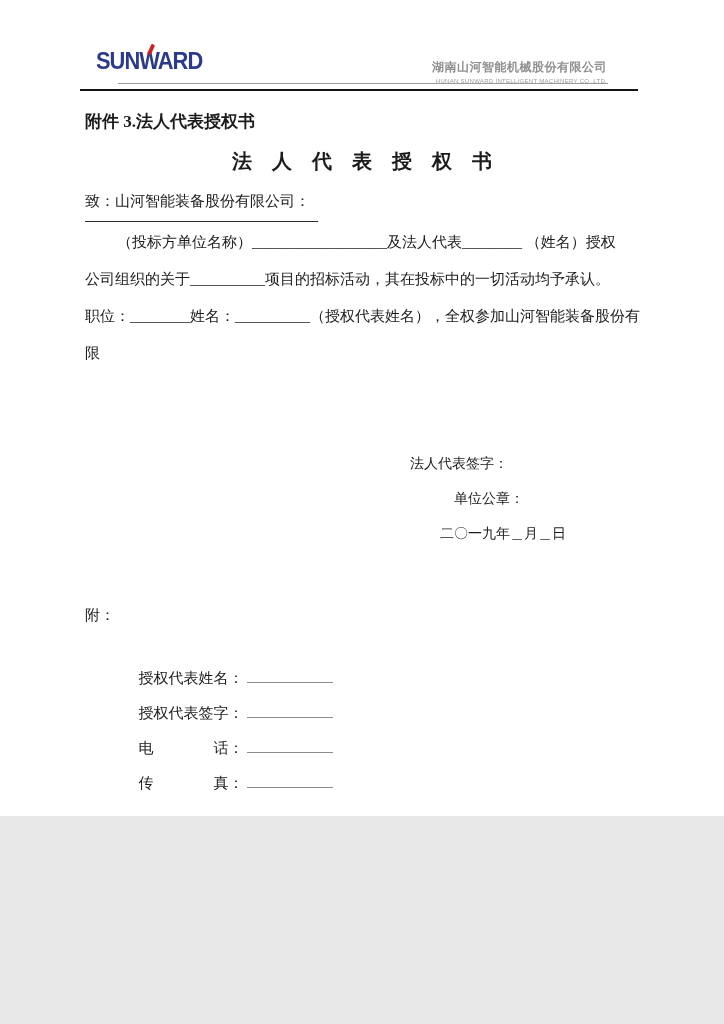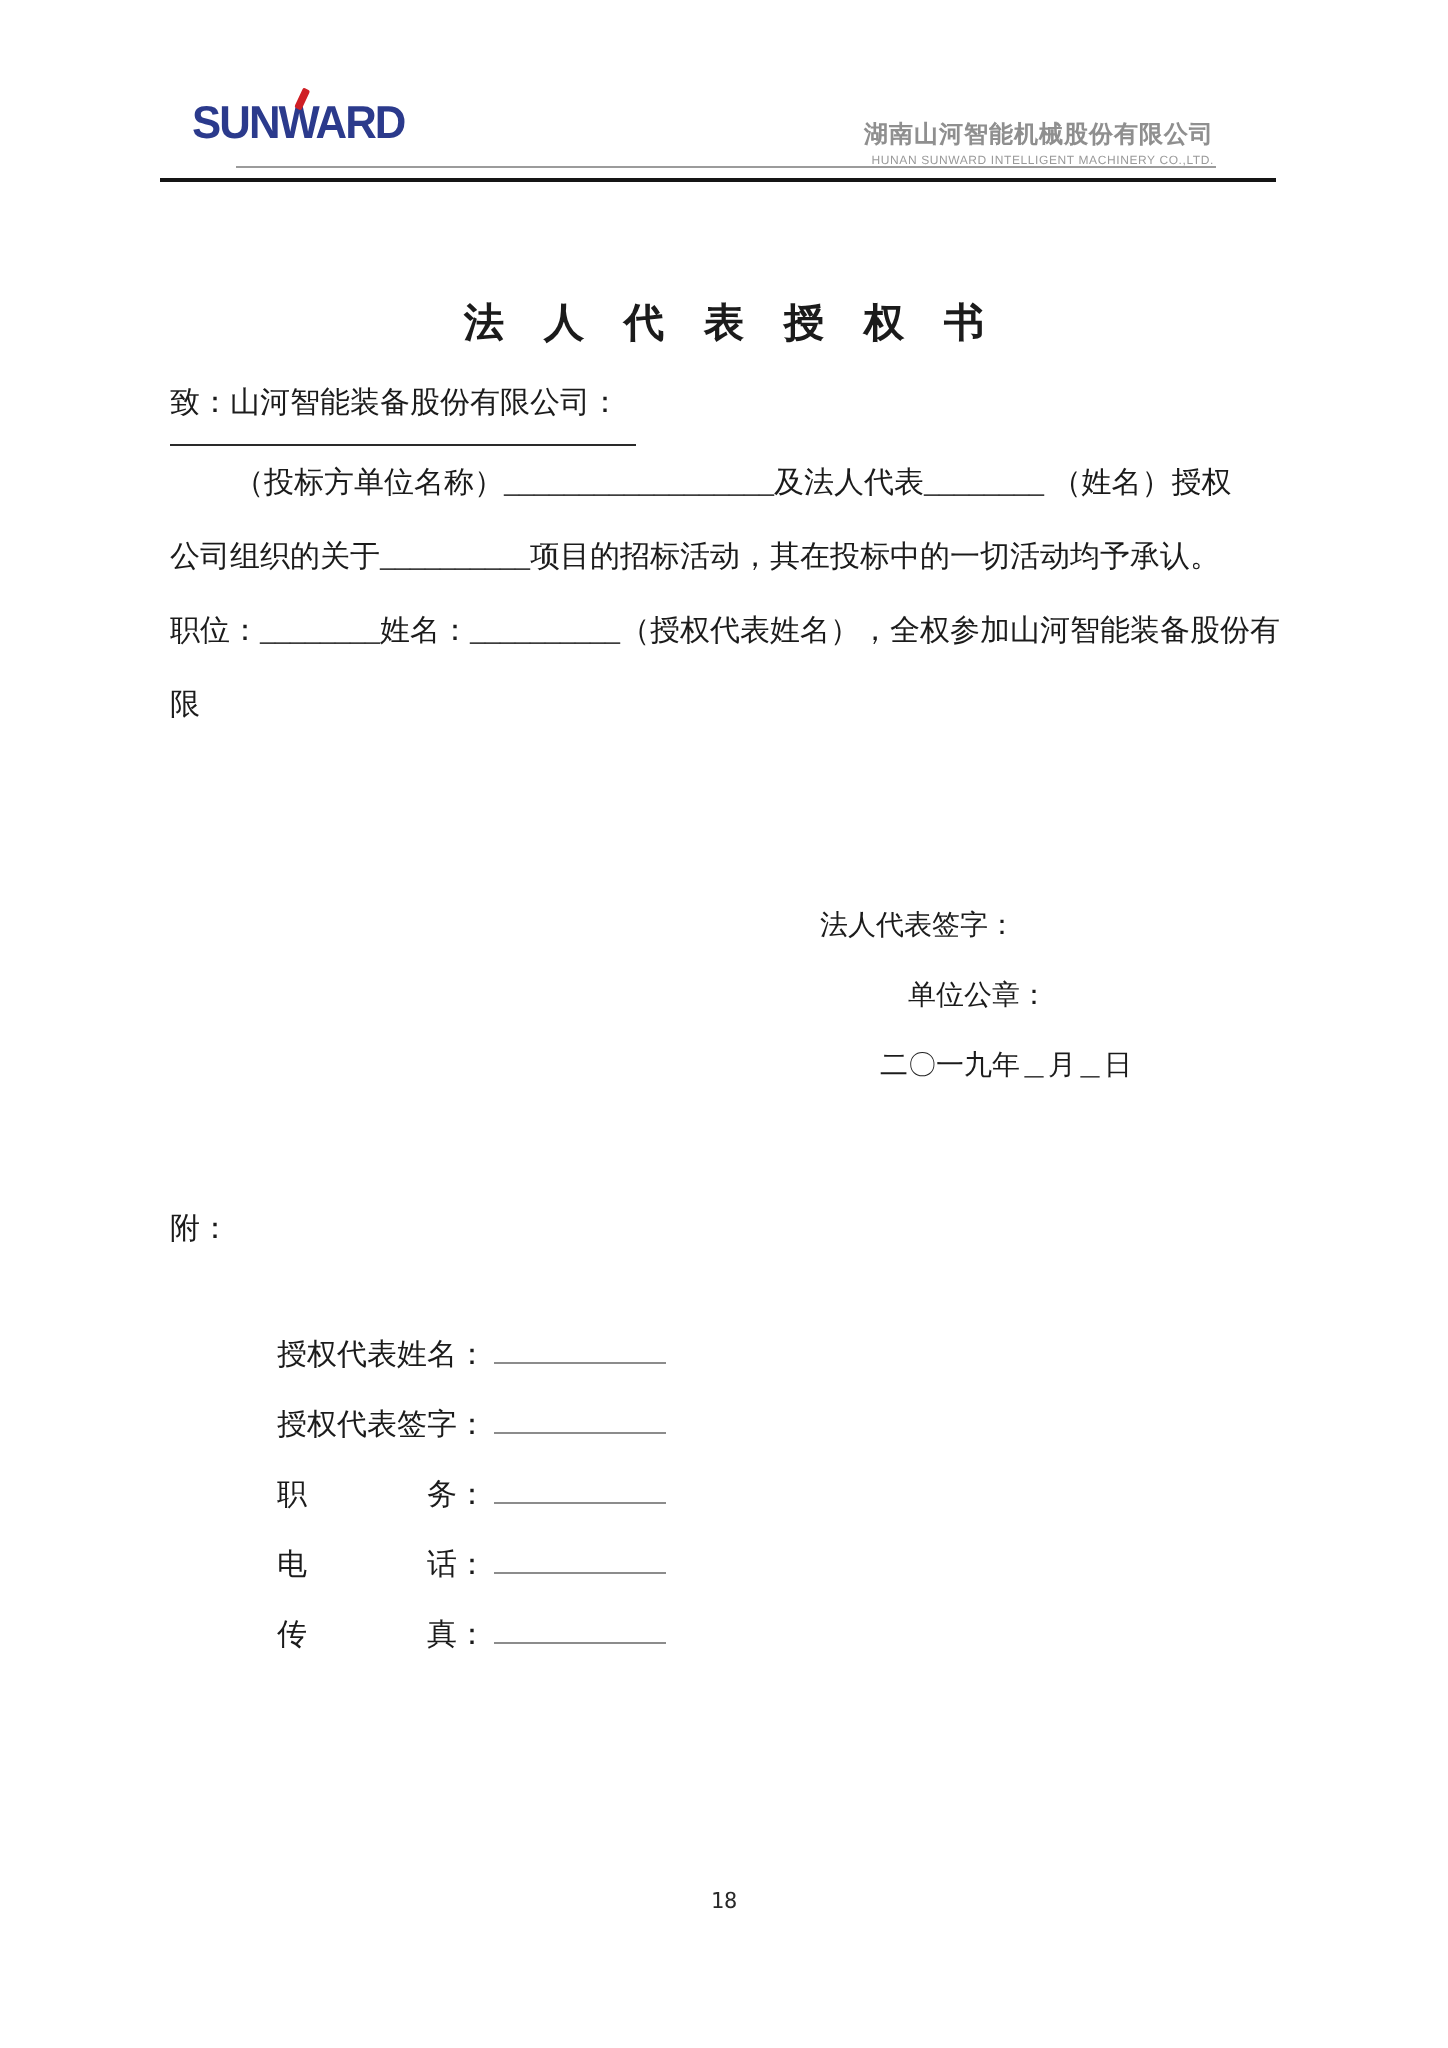--- a/index.html
+++ b/index.html
@@ -1,21 +1,21 @@
 <!DOCTYPE html>
 <html><head>
 <meta charset="utf-8">
 <style>
   * { margin:0; padding:0; box-sizing:border-box; }
   html,body { background:#e8e8e8; }
   body { font-family:"Liberation Serif","DejaVu Serif",serif; color:#1b1b1b; }
 
   .page {
     position:relative;
-    width:724px; height:1024px;
+    width:724px; height:816px;
     margin:0 auto;
     background:#ffffff;
     overflow:hidden;
   }
 
   
   .logo {
     position:absolute; left:96px; top:48px;
     font-family:"Liberation Sans","DejaVu Sans",sans-serif;
     font-weight:bold; font-size:23px; letter-spacing:-1px;
@@ -121,20 +121,21 @@
     <span>SUNWARD</span>
     <span class="logo-accent"></span>
   </div>
   <div class="company">
     <div class="company-cn">湖南山河智能机械股份有限公司</div>
     <div class="company-en">HUNAN SUNWARD INTELLIGENT MACHINERY CO.,LTD.</div>
   </div>
   <div class="rule-gray"></div>
   <div class="rule-black"></div>
 
+  <div class="attach-heading">附件 3.法人代表授权书</div>
   <div class="doc-title">法　人　代　表　授　权　书</div>
 
   <div class="addressee">
     <span class="u">致：山河智能装备股份有限公司：</span>
   </div>
 
   <div class="body-par">
     <div class="body-line indent">（投标方单位名称）__________________及法人代表________ （姓名）授权</div>
     <div class="body-line">公司组织的关于__________项目的招标活动，其在投标中的一切活动均予承认。</div>
     <div class="body-line">职位：________姓名：__________（授权代表姓名），全权参加山河智能装备股份有限</div>
@@ -148,23 +149,20 @@
 
   <div class="appendix">
     <div class="appendix-heading">附：</div>
     <div class="appendix-row">
       <span>授权代表姓名：</span><span class="blank"></span>
     </div>
     <div class="appendix-row">
       <span>授权代表签字：</span><span class="blank"></span>
     </div>
     <div class="appendix-row">
-      <span>职　　　　务：</span><span class="blank"></span>
-    </div>
-    <div class="appendix-row">
       <span>电　　　　话：</span><span class="blank"></span>
     </div>
     <div class="appendix-row">
       <span>传　　　　真：</span><span class="blank"></span>
     </div>
   </div>
 
   <div class="page-number">18</div>
 
 </div>

